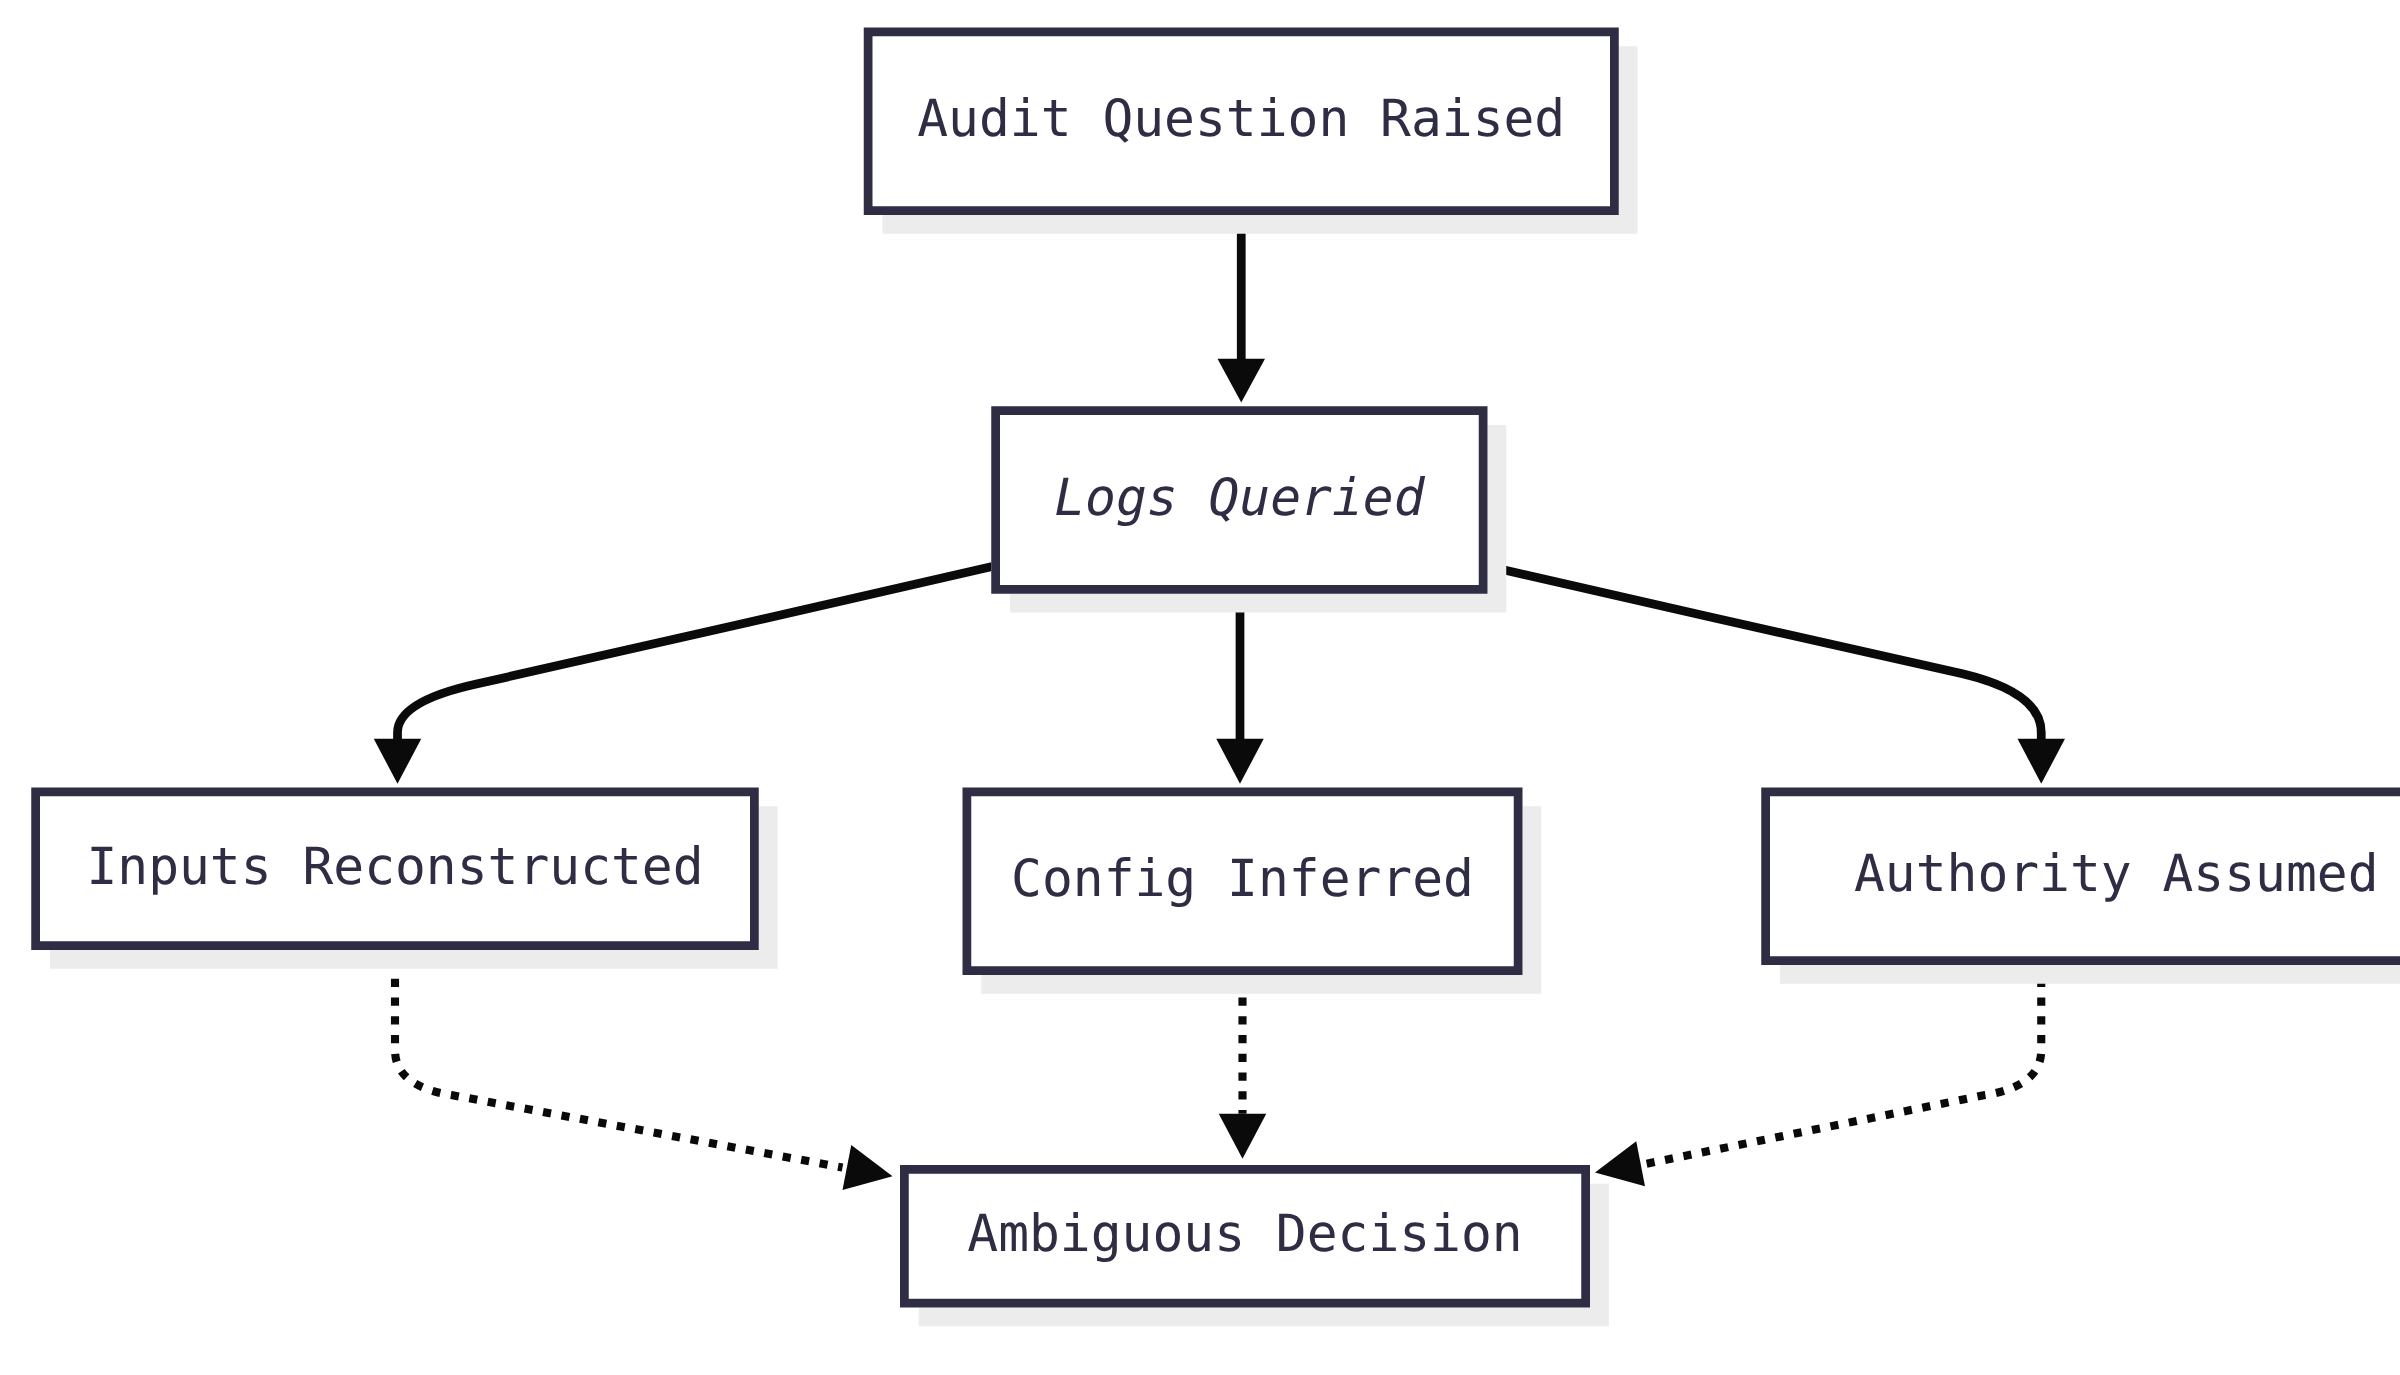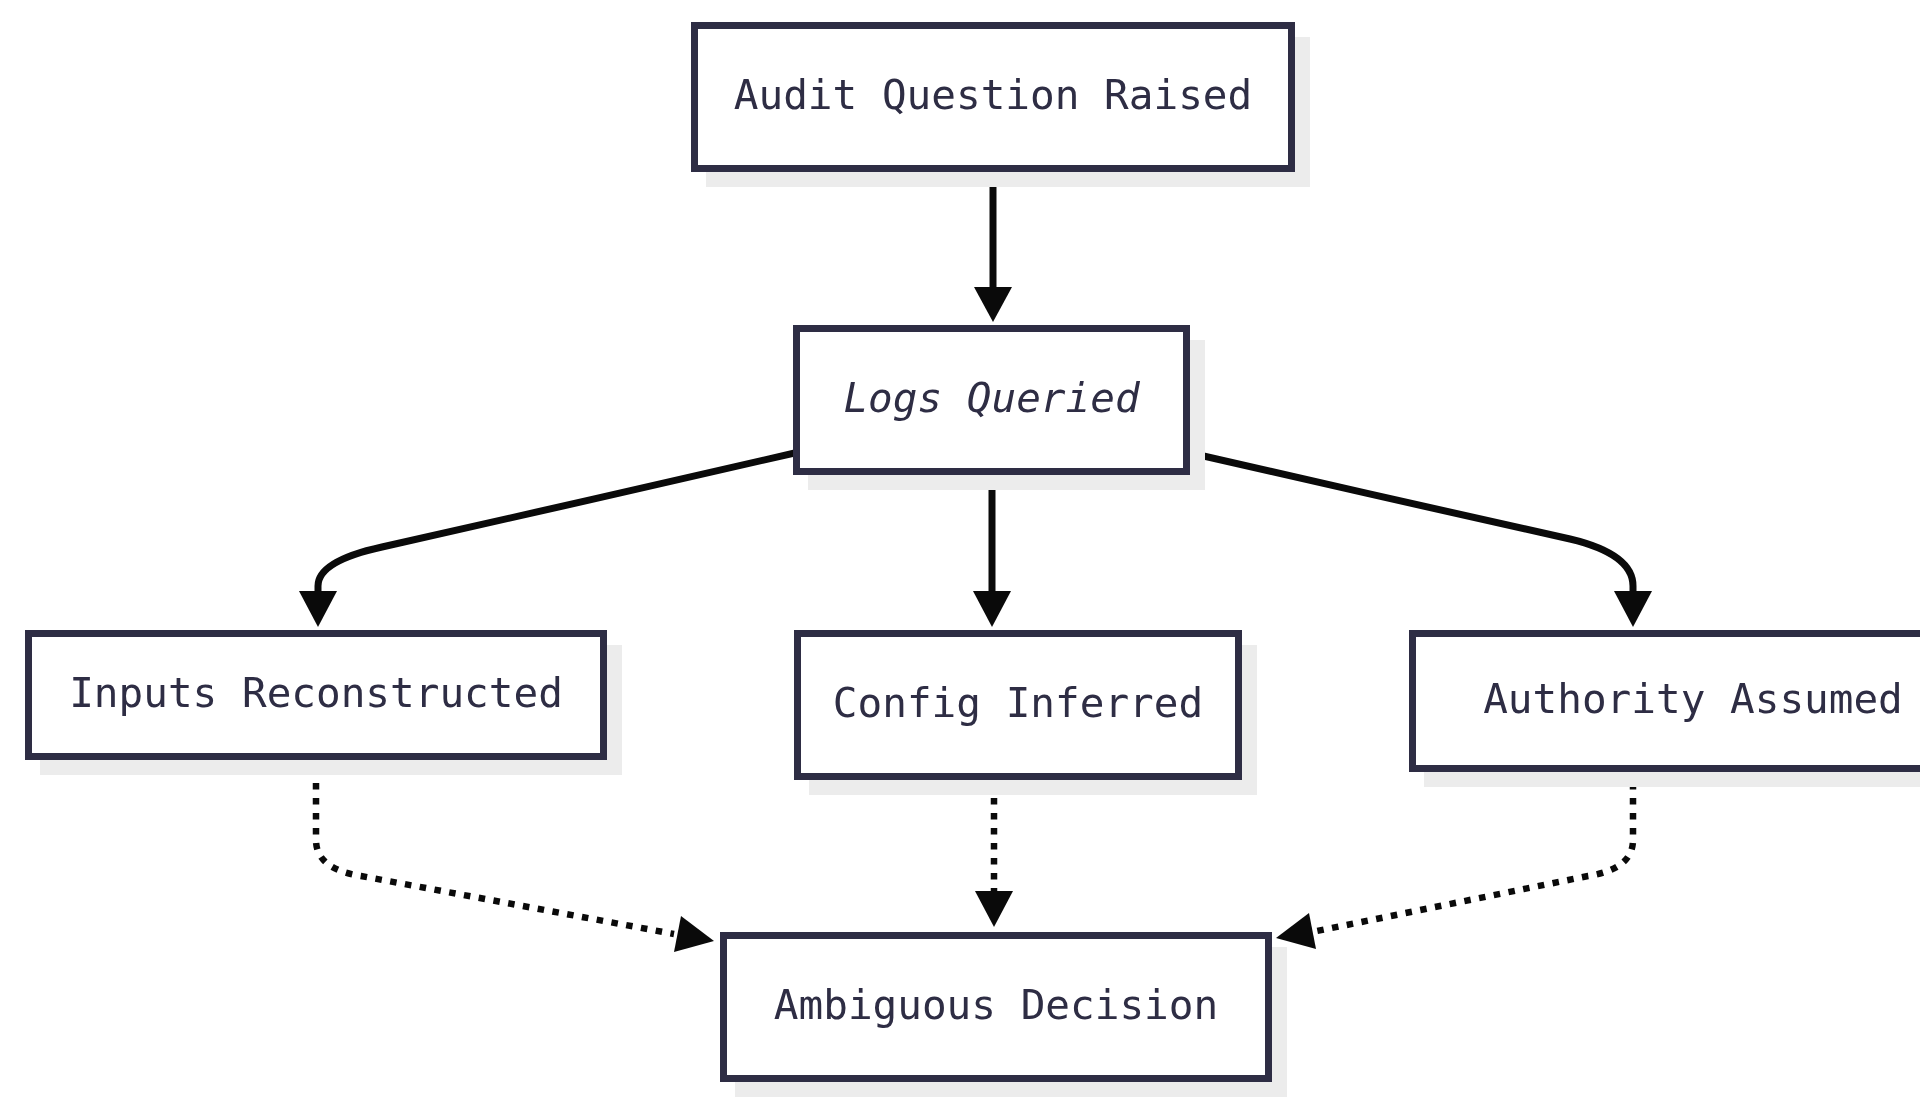--- a/index.html
+++ b/index.html
@@ -95,25 +95,25 @@
   </div>
 
   <div class="node" style="left:793px; top:325px; width:397px; height:150px;font-style:italic;">
     <span class="label">Logs Queried</span>
   </div>
 
   <div class="node" style="left:25px;  top:630px; width:582px; height:130px;">
     <span class="label">Inputs Reconstructed</span>
   </div>
 
-  <div class="node" style="left:770px; top:630px; width:448px; height:150px;margin-left:24px;">
+  <div class="node" style="left:770px; top:630px; width:448px; height:150px;">
     <span class="label">Config Inferred</span>
   </div>
 
   <div class="node" style="left:1409px; top:630px; width:536px; height:142px;padding-left:32px;">
     <span class="label">Authority Assumed</span>
   </div>
 
-  <div class="node" style="left:720px; top:932px; width:552px; height:150px;">
+  <div class="node" style="left:720px; top:932px; width:552px; height:114px;">
     <span class="label">Ambiguous Decision</span>
   </div>
 
 </div>
 
 </body></html>

